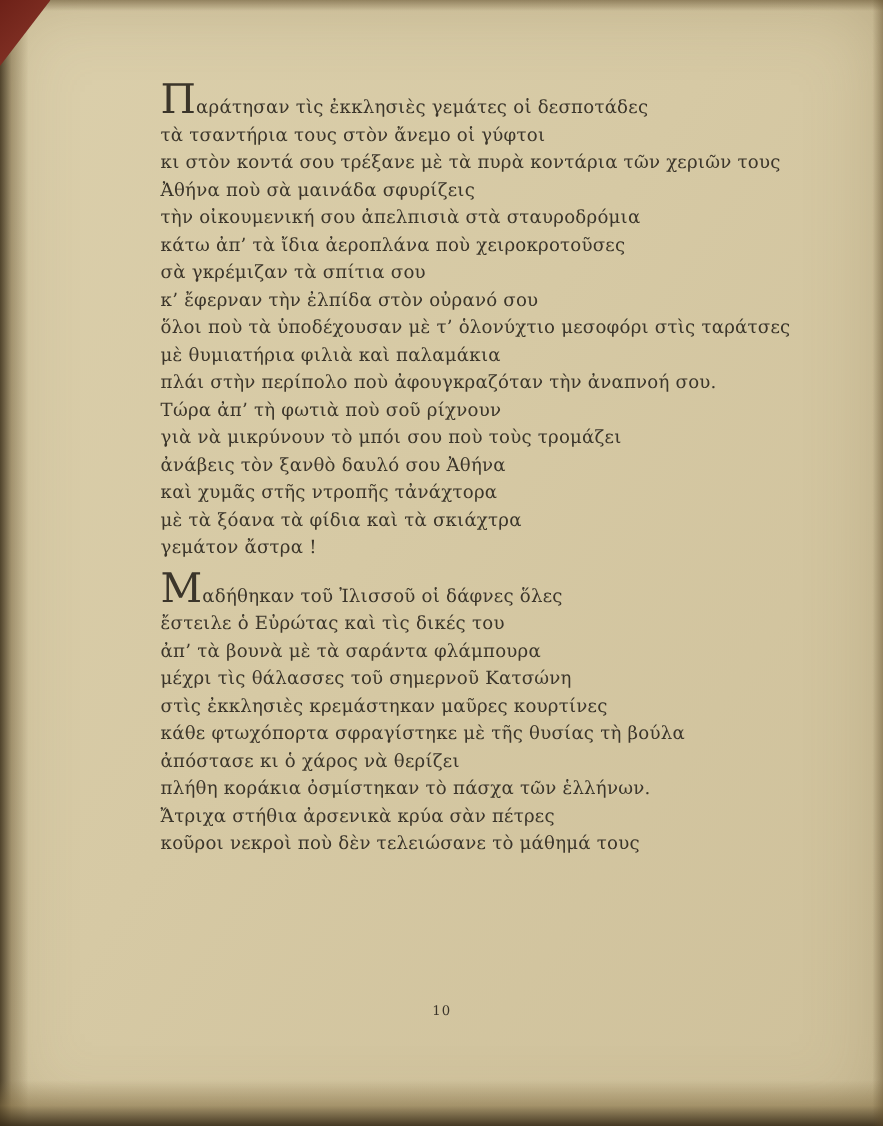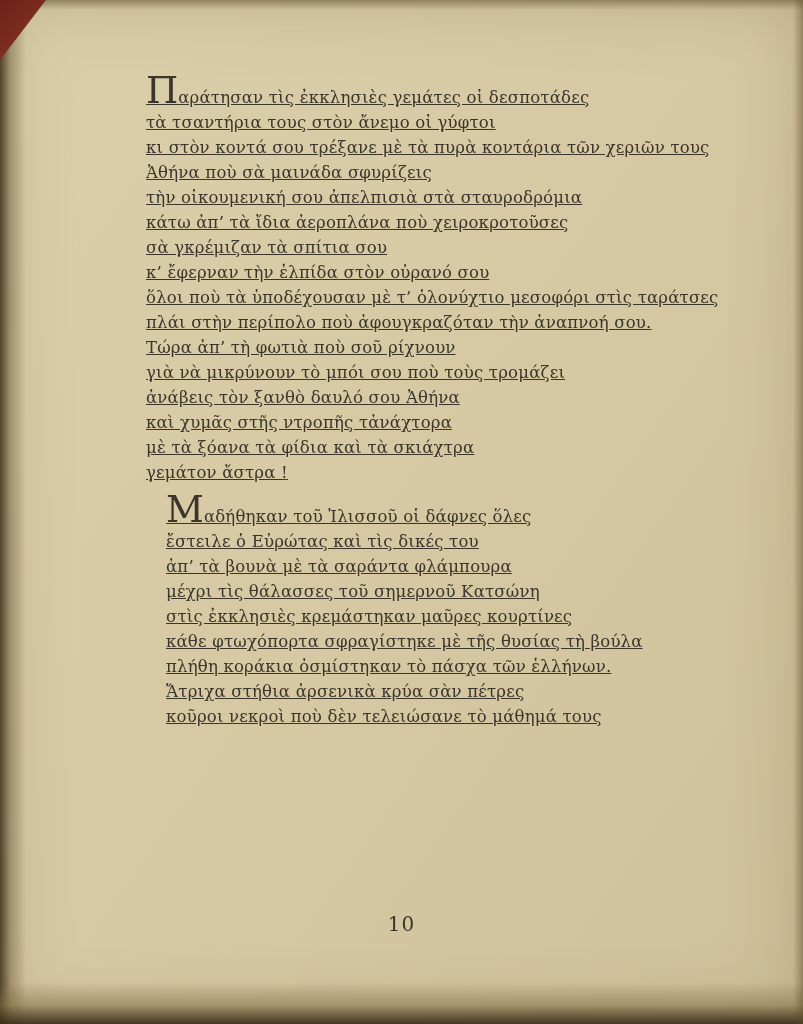--- a/index.html
+++ b/index.html
@@ -53,38 +53,36 @@
     position: absolute;
     left: 146px;
     top: 78px;
     width: 600px;
   }
   .line {
     font-size: 16.5px;
     line-height: 25px;
     letter-spacing: 0.2px;
     white-space: nowrap;
-    text-decoration: underline;
   }
   .cap {
     font-size: 37px;
     line-height: 25px;
     letter-spacing: 0;
   }
   .stanza-2 {
     margin-top: 12px;
-    margin-left: 20px;
   }
   .page-number {
     position: absolute;
     top: 912px;
     left: 0;
     right: 0;
     text-align: center;
-    font-size: 20px;
+    font-size: 12px;
     letter-spacing: 1px;
     color: #3b352a;
   }
 </style>
 </head>
 <body>
 
 <div class="scan">
 
   <div class="edge-left"></div>
@@ -99,38 +97,40 @@
       <div class="line first-line"><span class="cap">Π</span><span>αράτησαν τὶς ἐκκλησιὲς γεμάτες οἱ δεσποτάδες</span></div>
       <div>
           <div class="line">τὰ τσαντήρια τους στὸν ἄνεμο οἱ γύφτοι</div>
           <div class="line">κι στὸν κοντά σου τρέξανε μὲ τὰ πυρὰ κοντάρια τῶν χεριῶν τους</div>
           <div class="line">Ἀθήνα ποὺ σὰ μαινάδα σφυρίζεις</div>
           <div class="line">τὴν οἰκουμενική σου ἀπελπισιὰ στὰ σταυροδρόμια</div>
           <div class="line">κάτω ἀπ’ τὰ ἴδια ἀεροπλάνα ποὺ χειροκροτοῦσες</div>
           <div class="line">σὰ γκρέμιζαν τὰ σπίτια σου</div>
           <div class="line">κ’ ἔφερναν τὴν ἐλπίδα στὸν οὐρανό σου</div>
           <div class="line">ὅλοι ποὺ τὰ ὑποδέχουσαν μὲ τ’ ὁλονύχτιο μεσοφόρι στὶς ταράτσες</div>
+          <div class="line">μὲ θυμιατήρια φιλιὰ καὶ παλαμάκια</div>
           <div class="line">πλάι στὴν περίπολο ποὺ ἀφουγκραζόταν τὴν ἀναπνοή σου.</div>
           <div class="line">Τώρα ἀπ’ τὴ φωτιὰ ποὺ σοῦ ρίχνουν</div>
           <div class="line">γιὰ νὰ μικρύνουν τὸ μπόι σου ποὺ τοὺς τρομάζει</div>
           <div class="line">ἀνάβεις τὸν ξανθὸ δαυλό σου Ἀθήνα</div>
           <div class="line">καὶ χυμᾶς στῆς ντροπῆς τἀνάχτορα</div>
           <div class="line">μὲ τὰ ξόανα τὰ φίδια καὶ τὰ σκιάχτρα</div>
           <div class="line">γεμάτον ἄστρα !</div>
         </div>
     </div>
 
     <div class="stanza stanza-2">
       <div class="line first-line"><span class="cap">Μ</span><span>αδήθηκαν τοῦ Ἰλισσοῦ οἱ δάφνες ὅλες</span></div>
       <div>
           <div class="line">ἔστειλε ὁ Εὐρώτας καὶ τὶς δικές του</div>
           <div class="line">ἀπ’ τὰ βουνὰ μὲ τὰ σαράντα φλάμπουρα</div>
           <div class="line">μέχρι τὶς θάλασσες τοῦ σημερνοῦ Κατσώνη</div>
           <div class="line">στὶς ἐκκλησιὲς κρεμάστηκαν μαῦρες κουρτίνες</div>
           <div class="line">κάθε φτωχόπορτα σφραγίστηκε μὲ τῆς θυσίας τὴ βούλα</div>
+          <div class="line">ἀπόστασε κι ὁ χάρος νὰ θερίζει</div>
           <div class="line">πλήθη κοράκια ὀσμίστηκαν τὸ πάσχα τῶν ἑλλήνων.</div>
           <div class="line">Ἄτριχα στήθια ἀρσενικὰ κρύα σὰν πέτρες</div>
           <div class="line">κοῦροι νεκροὶ ποὺ δὲν τελειώσανε τὸ μάθημά τους</div>
         </div>
     </div>
 
   </div>
 
   <div class="page-number">10</div>
 

